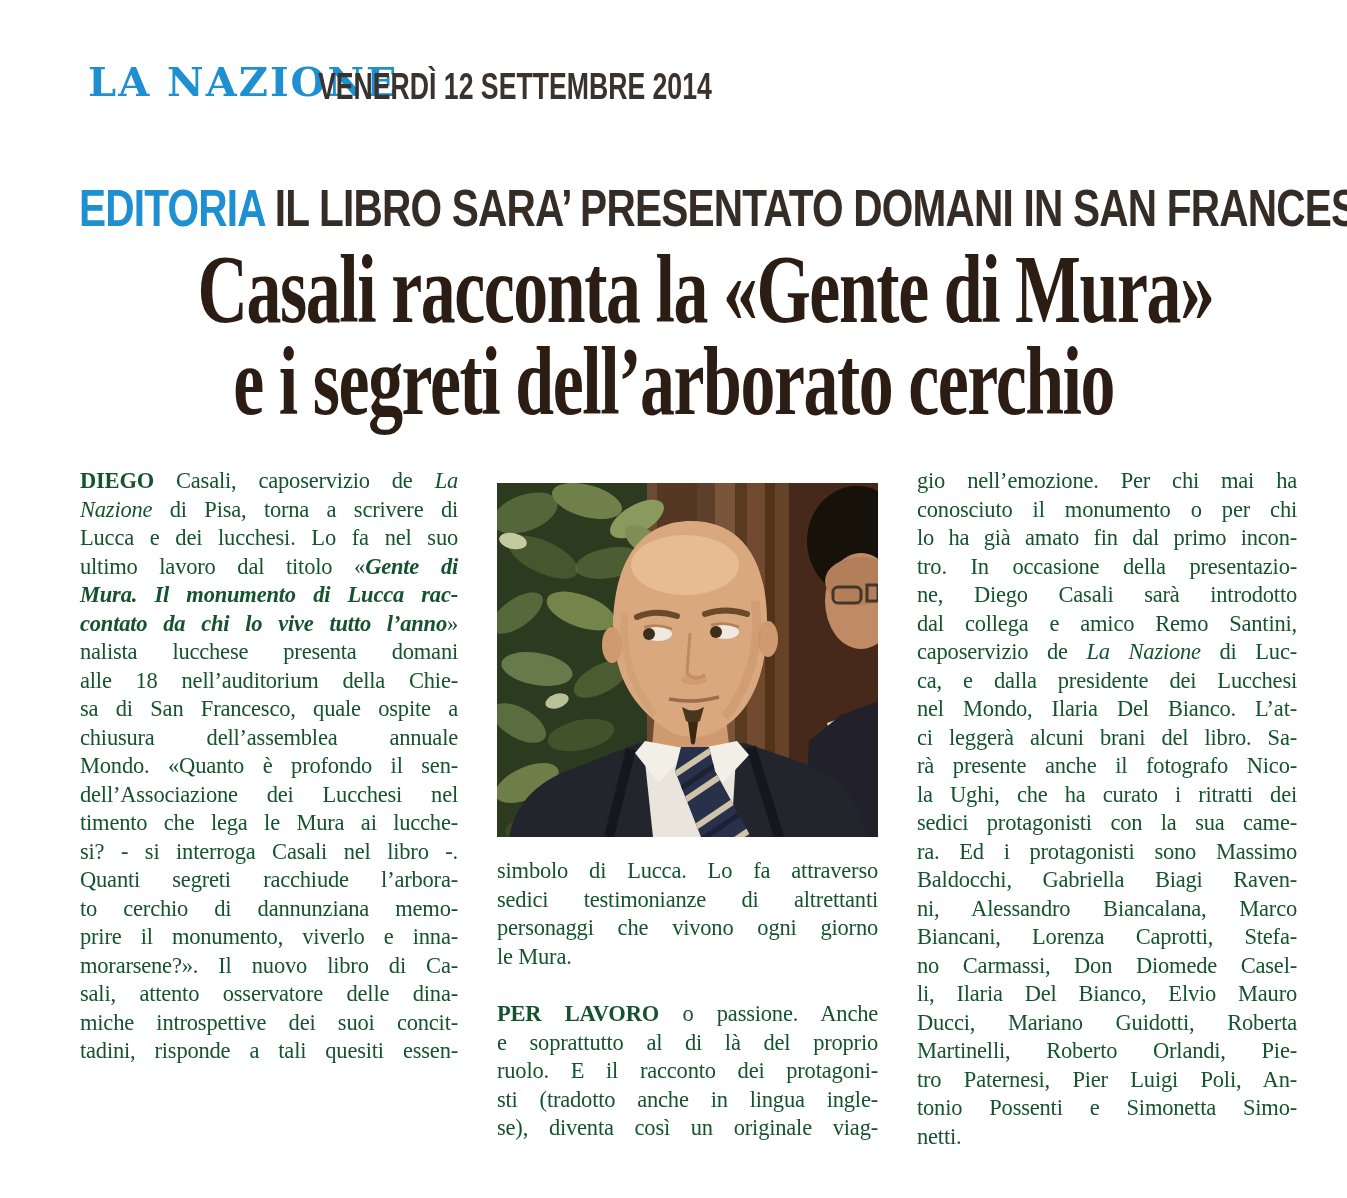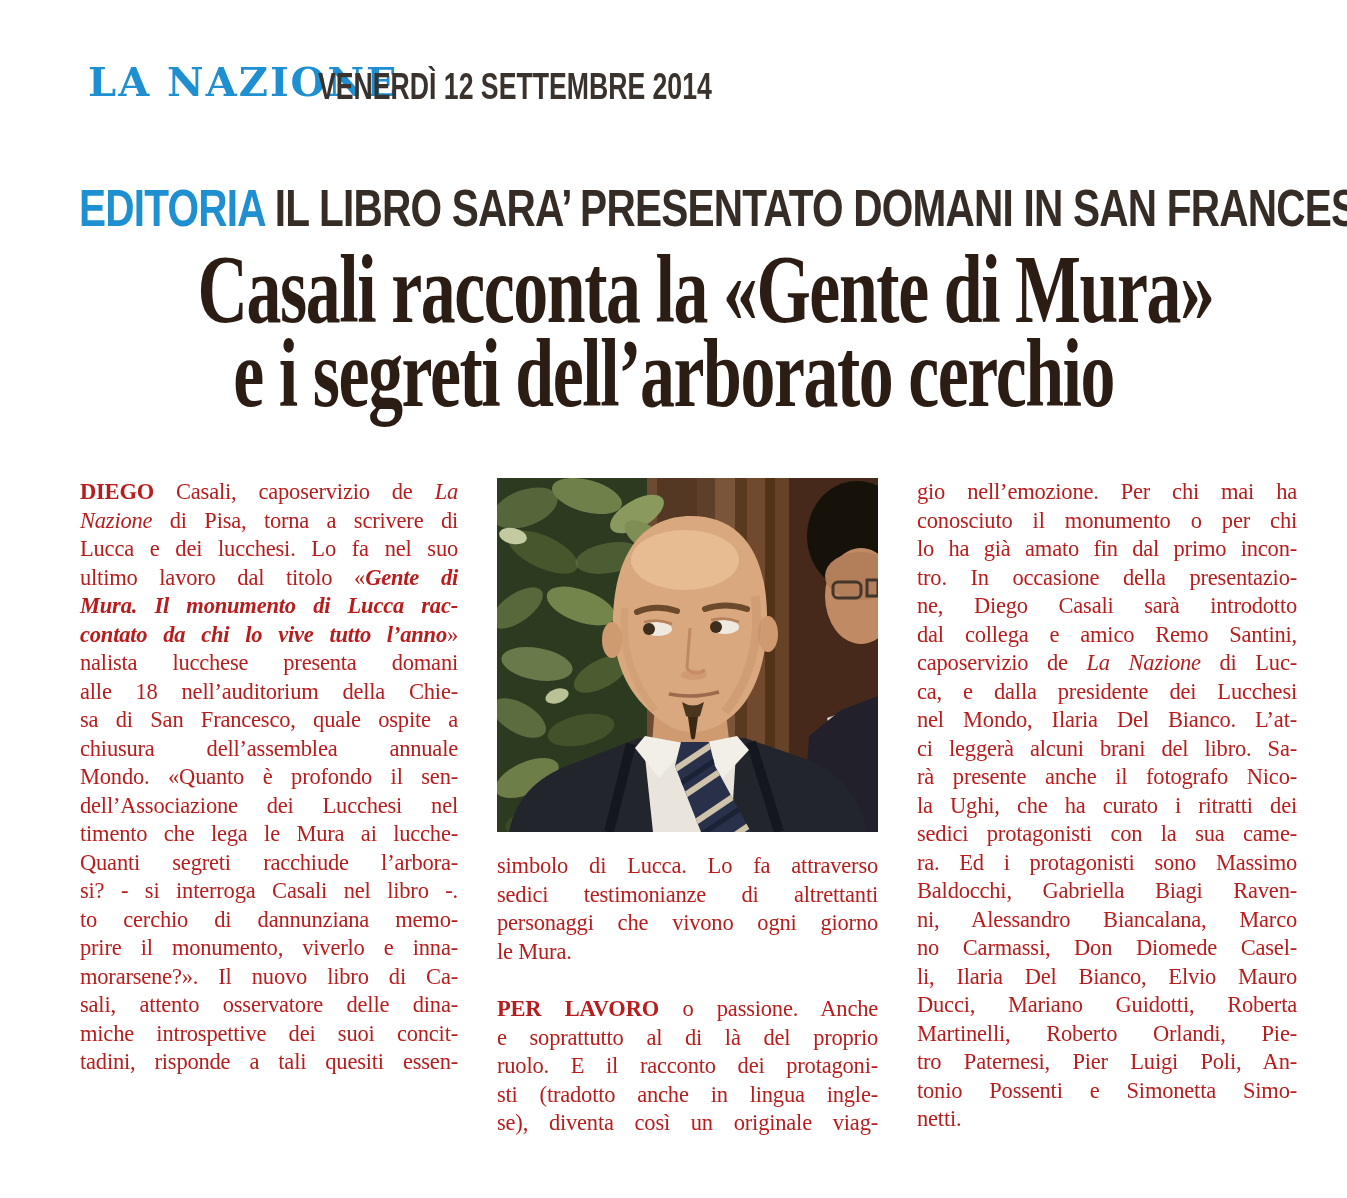--- a/index.html
+++ b/index.html
@@ -73,32 +73,32 @@
     transform: scaleX(0.72);
     transform-origin: center top;
     font-family: "Liberation Serif", serif;
     font-weight: 700;
     font-size: 97px;
     line-height: 97px;
     letter-spacing: -2px;
     color: #2b1d13;
   }
   #headline1 { top: 241px; }
-  #headline2 { top: 325px; }
+  #headline2 { top: 333px; }
 
   
   .col {
     position: absolute;
-    top: 478px;
+    top: 467px;
     font-size: 22.5px;
     line-height: 28.5px;
-    color: #b91c1c;
+    color: #14532d;
   }
   #col-left   { left: 80px;  width: 378px; }
-  #col-middle { left: 497px; width: 381px; }
+  #col-middle { left: 497px; width: 381px; margin-top: 16px; }
   #col-right  { left: 917px; width: 380px; }
 
   .tline {
     text-align: justify;
     text-align-last: justify;
     letter-spacing: -0.2px;
     height: 28.5px;
     overflow: visible;
   }
   .tline.lastline { text-align-last: left; }
@@ -144,22 +144,22 @@
     <div class="tline"><span>ultimo lavoro dal titolo «</span><span class="b i">Gente di</span></div>
     <div class="tline"><span class="b i">Mura. Il monumento di Lucca rac-</span></div>
     <div class="tline"><span class="b i">contato da chi lo vive tutto l’anno</span><span>»</span></div>
     <div class="tline"><span>nalista lucchese presenta domani</span></div>
     <div class="tline"><span>alle 18 nell’auditorium della Chie-</span></div>
     <div class="tline"><span>sa di San Francesco, quale ospite a</span></div>
     <div class="tline"><span>chiusura dell’assemblea annuale</span></div>
     <div class="tline"><span>Mondo. «Quanto è profondo il sen-</span></div>
     <div class="tline"><span>dell’Associazione dei Lucchesi nel</span></div>
     <div class="tline"><span>timento che lega le Mura ai lucche-</span></div>
+    <div class="tline"><span>si? - si interroga Casali nel libro -.</span></div>
     <div class="tline"><span>Quanti segreti racchiude l’arbora-</span></div>
-    <div class="tline"><span>si? - si interroga Casali nel libro -.</span></div>
     <div class="tline"><span>to cerchio di dannunziana memo-</span></div>
     <div class="tline"><span>prire il monumento, viverlo e inna-</span></div>
     <div class="tline"><span>morarsene?». Il nuovo libro di Ca-</span></div>
     <div class="tline"><span>sali, attento osservatore delle dina-</span></div>
     <div class="tline"><span>miche introspettive dei suoi concit-</span></div>
     <div class="tline"><span>tadini, risponde a tali quesiti essen-</span></div>
   </div>
 
 <div class="col" id="col-middle">
   <div class="photo-frame">
@@ -290,20 +290,21 @@
     <div class="tline"><span>caposervizio de </span><span class="i">La Nazione</span><span> di Luc-</span></div>
     <div class="tline"><span>ca, e dalla presidente dei Lucchesi</span></div>
     <div class="tline"><span>nel Mondo, Ilaria Del Bianco. L’at-</span></div>
     <div class="tline"><span>ci leggerà alcuni brani del libro. Sa-</span></div>
     <div class="tline"><span>rà presente anche il fotografo Nico-</span></div>
     <div class="tline"><span>la Ughi, che ha curato i ritratti dei</span></div>
     <div class="tline"><span>sedici protagonisti con la sua came-</span></div>
     <div class="tline"><span>ra. Ed i protagonisti sono Massimo</span></div>
     <div class="tline"><span>Baldocchi, Gabriella Biagi Raven-</span></div>
     <div class="tline"><span>ni, Alessandro Biancalana, Marco</span></div>
+    <div class="tline"><span>Biancani, Lorenza Caprotti, Stefa-</span></div>
     <div class="tline"><span>no Carmassi, Don Diomede Casel-</span></div>
     <div class="tline"><span>li, Ilaria Del Bianco, Elvio Mauro</span></div>
     <div class="tline"><span>Ducci, Mariano Guidotti, Roberta</span></div>
     <div class="tline"><span>Martinelli, Roberto Orlandi, Pie-</span></div>
     <div class="tline"><span>tro Paternesi, Pier Luigi Poli, An-</span></div>
     <div class="tline"><span>tonio Possenti e Simonetta Simo-</span></div>
     <div class="tline lastline"><span>netti.</span></div>
   </div>
 
 </body></html>

